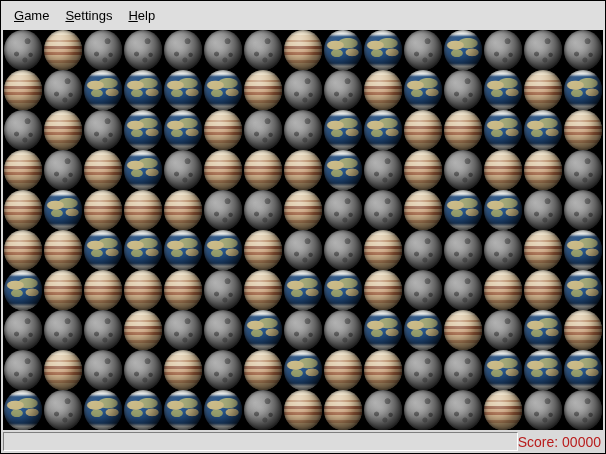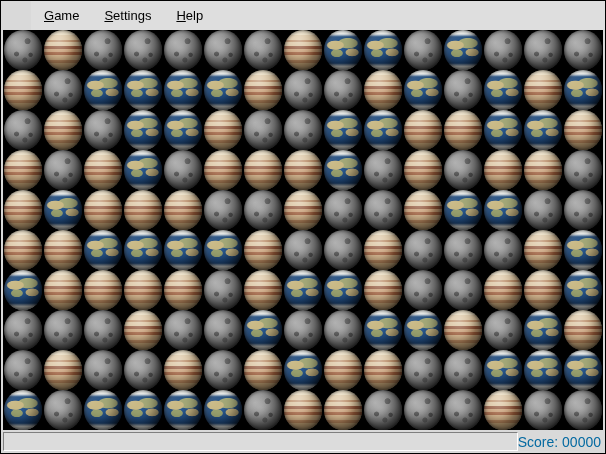--- a/index.html
+++ b/index.html
@@ -8,23 +8,23 @@
     border:1px solid #000;
     background:#d9d9d9;
     font-family:"Liberation Sans", sans-serif;
     position:relative;
     overflow:hidden;
   }
   
   .menubar {
     height:29px;
     display:flex; align-items:center;
-    padding-left:10px; gap:19px;
+    padding-left:10px; gap:10px;
     background:#dedede;
-    font-size:13px; color:#000;margin-left:30px;
+    font-size:13px; color:#000;
   }
   .menu-item { cursor:default; padding:2px 3px; }
   .menu-item u { text-decoration:underline; }
   
   .board {
     margin:0 2px;
     width:600px; height:400px;
     background:#000;
     display:grid;
     grid-template-columns:repeat(15,40px);
@@ -87,21 +87,21 @@
     width:515px; height:17px;
     background:#dcdcdc;
     border-top:1px solid #7f7f7f;
     border-left:1px solid #7f7f7f;
     border-bottom:1px solid #ffffff;
     border-right:1px solid #ffffff;
   }
   .score {
     margin-left:auto;
     padding-right:4px;
-    font-size:14px; color:#0369a1;
+    font-size:14px; color:#b91c1c;
     white-space:nowrap;
   }
 </style>
 </head>
 <body>
 
 <div class="window">
 
   <div class="menubar">
       <span class="menu-item"><u>G</u>ame</span>

